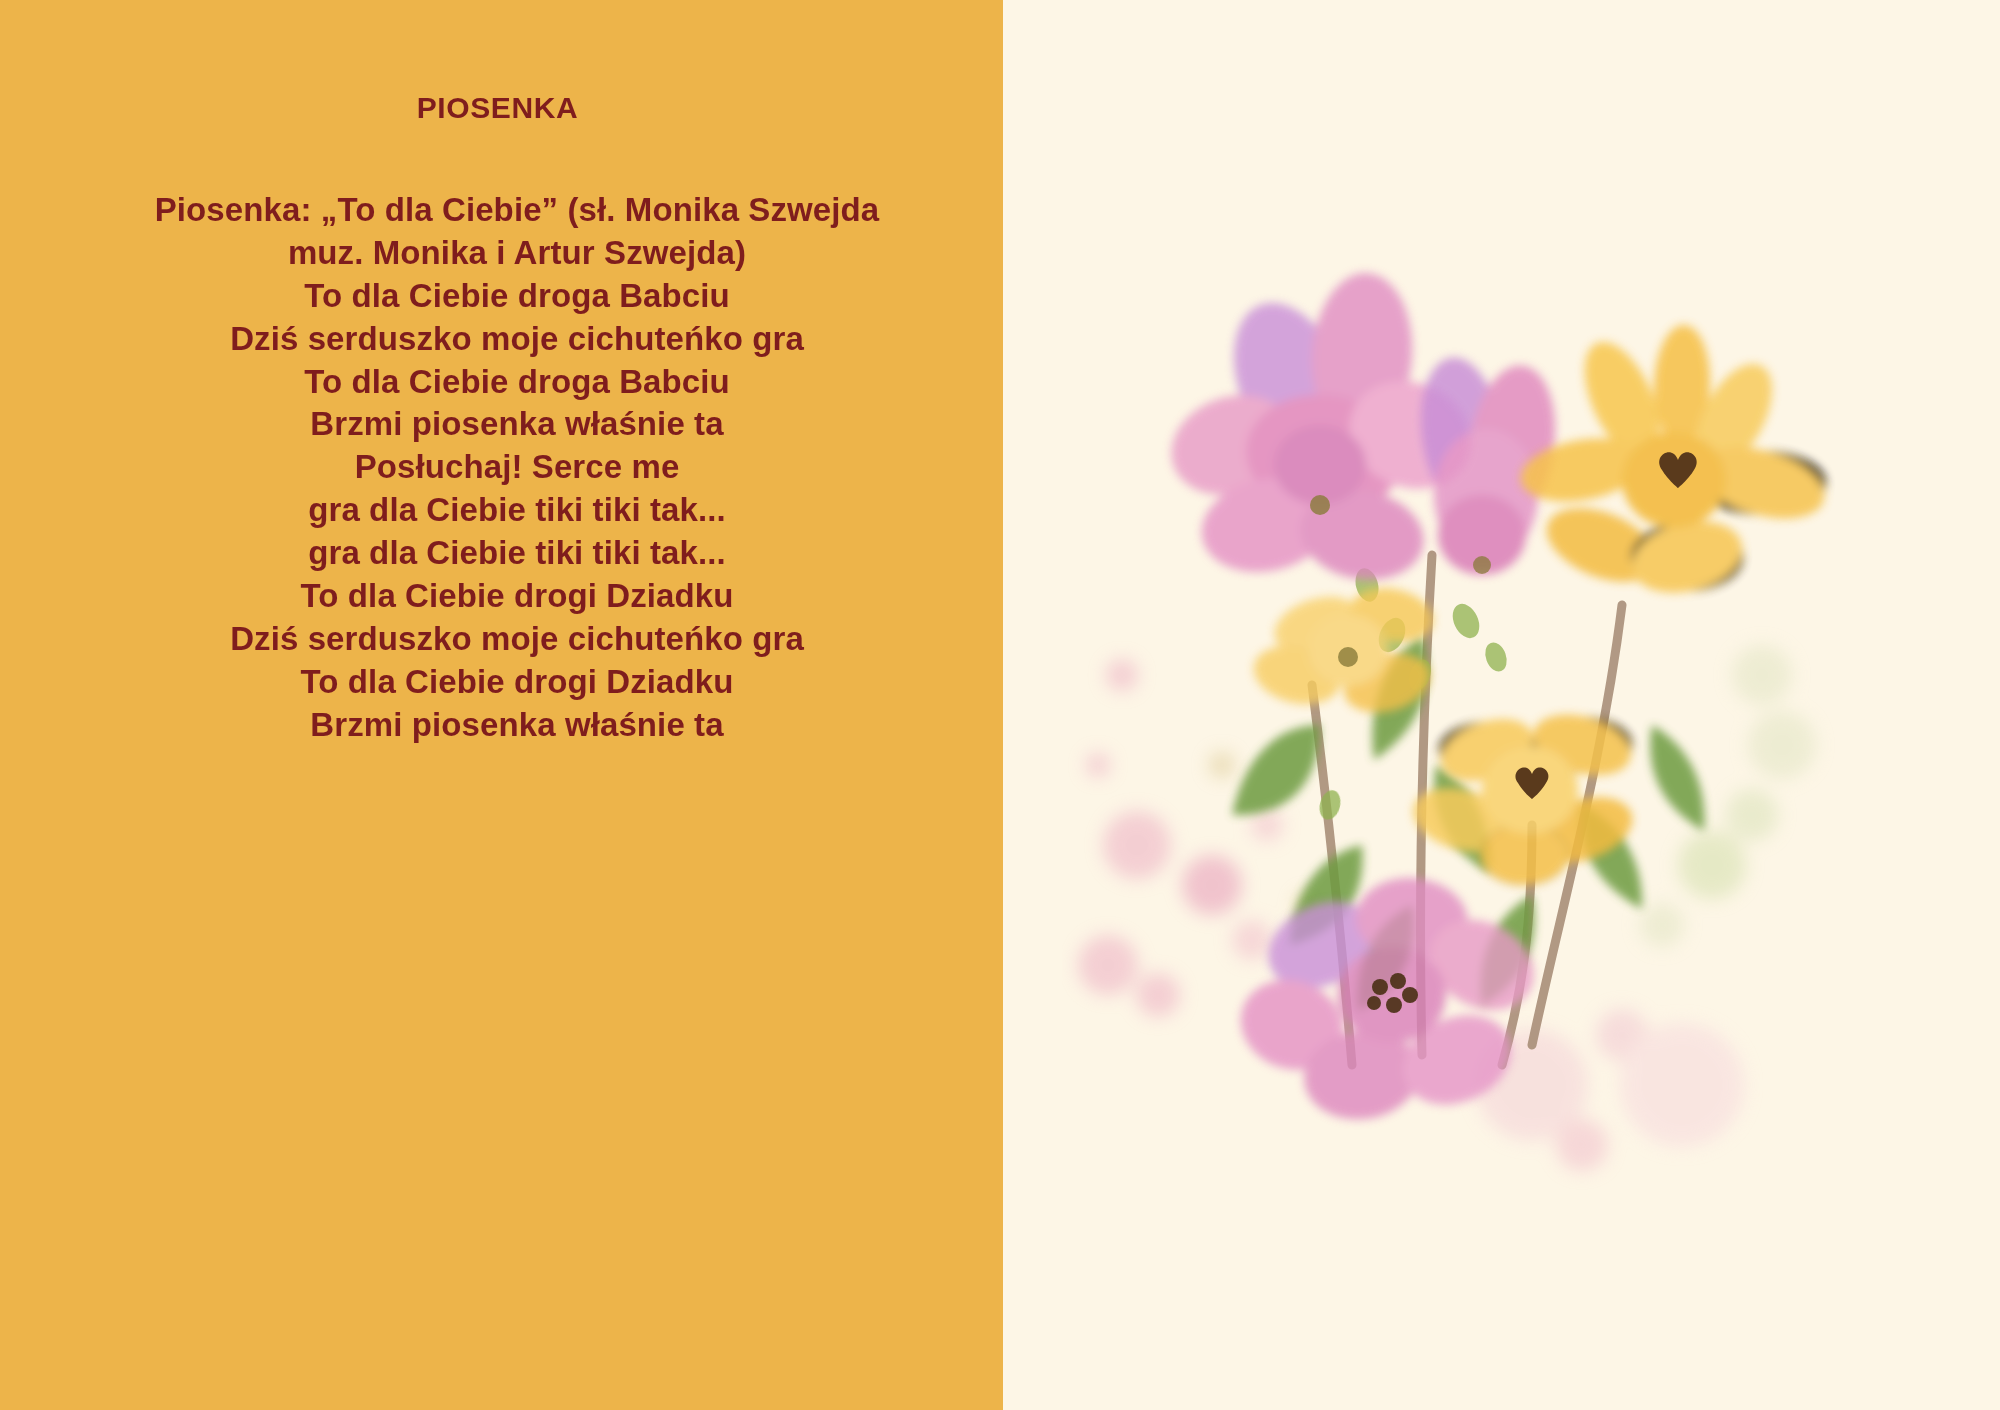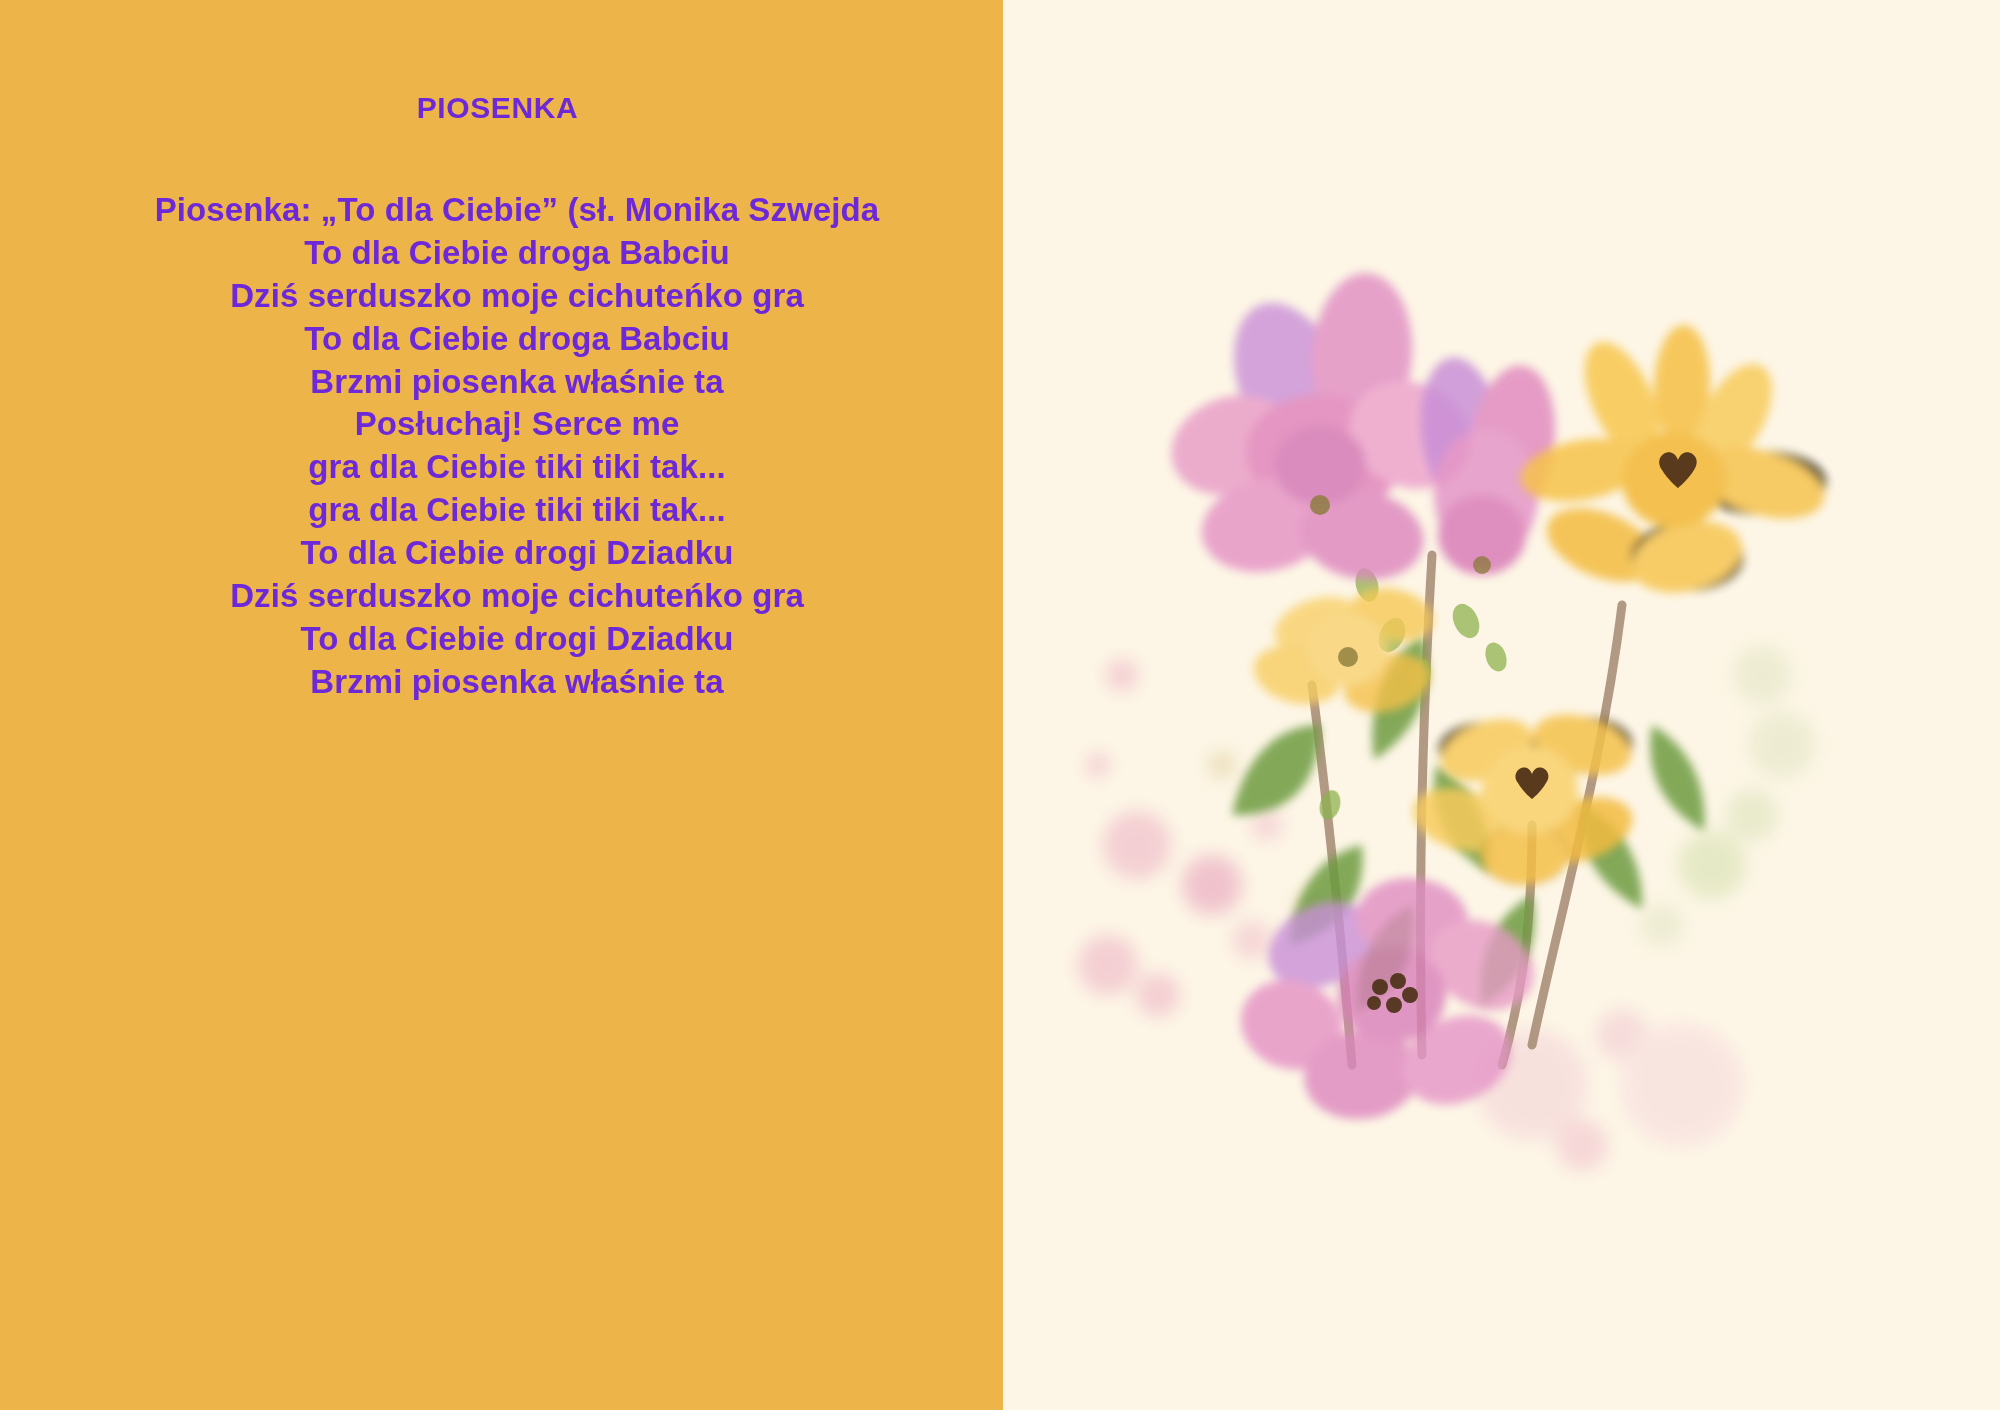--- a/index.html
+++ b/index.html
@@ -28,21 +28,21 @@
     background-color: #edb44a;
     box-sizing: border-box;
     position: relative;
   }
   .lyrics-block {
     position: absolute;
     left: 0;
     right: 8px;
     top: 88px;
     text-align: center;
-    color: #6d28d9;
+    color: #7f1d1d;
     font-weight: bold;
     font-size: 33px;
     line-height: 1.30;
     letter-spacing: 0.1px;
   }
   .lyrics-title {
     font-size: 30px;
     font-weight: bold;
     letter-spacing: 0.6px;
     margin-bottom: 62px;
@@ -69,20 +69,21 @@
 </style>
 </head>
 <body>
 
 <div class="slide">
 
   <div class="left-panel">
     <div class="lyrics-block">
       <div class="lyrics-title">PIOSENKA</div>
       <div class="lyric-line">Piosenka: „To dla Ciebie” (sł. Monika Szwejda</div>
+      <div class="lyric-line">muz. Monika i Artur Szwejda)</div>
       <div class="lyric-line">To dla Ciebie droga Babciu</div>
       <div class="lyric-line">Dziś serduszko moje cichuteńko gra</div>
       <div class="lyric-line">To dla Ciebie droga Babciu</div>
       <div class="lyric-line">Brzmi piosenka właśnie ta</div>
       <div class="lyric-line">Posłuchaj! Serce me</div>
       <div class="lyric-line">gra dla Ciebie tiki tiki tak...</div>
       <div class="lyric-line">gra dla Ciebie tiki tiki tak...</div>
       <div class="lyric-line">To dla Ciebie drogi Dziadku</div>
       <div class="lyric-line">Dziś serduszko moje cichuteńko gra</div>
       <div class="lyric-line">To dla Ciebie drogi Dziadku</div>

